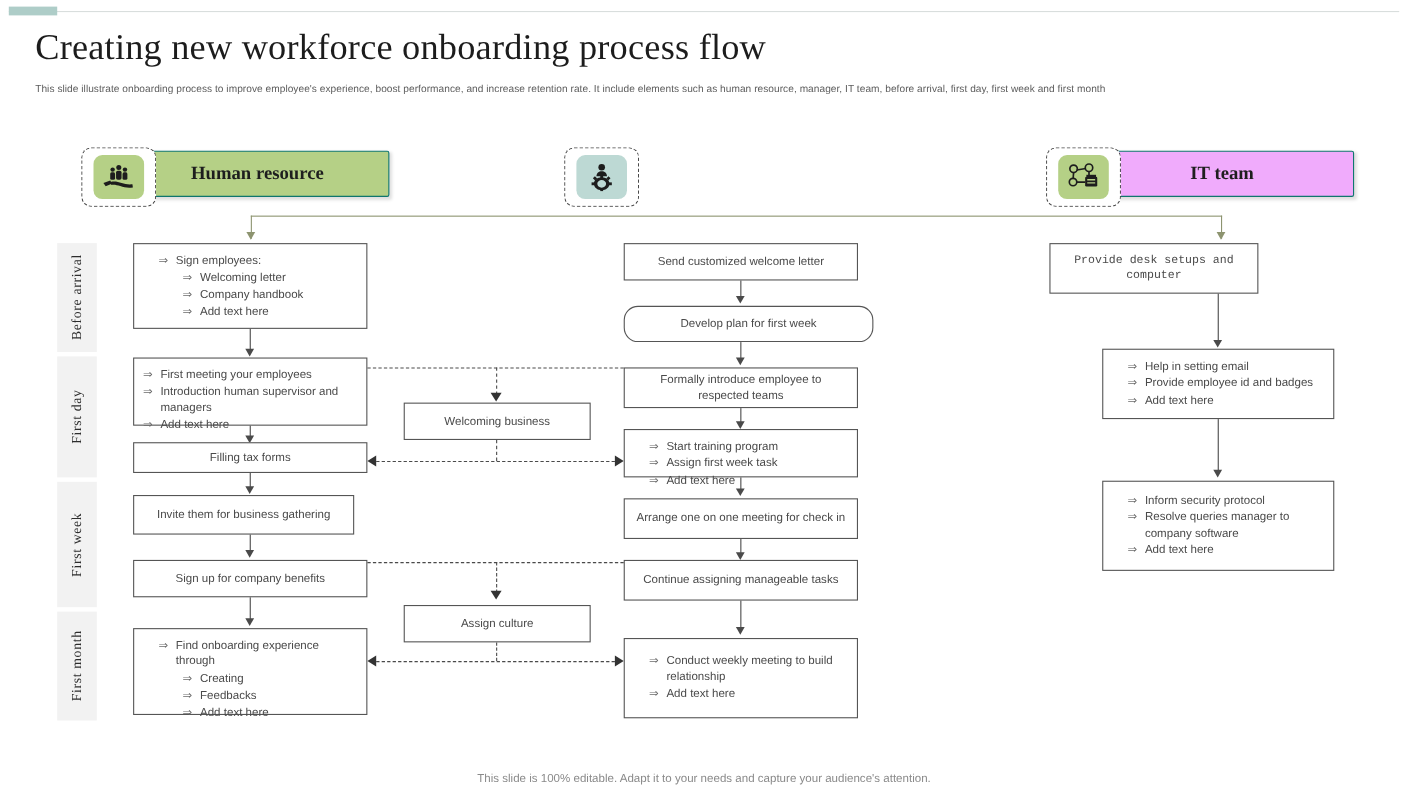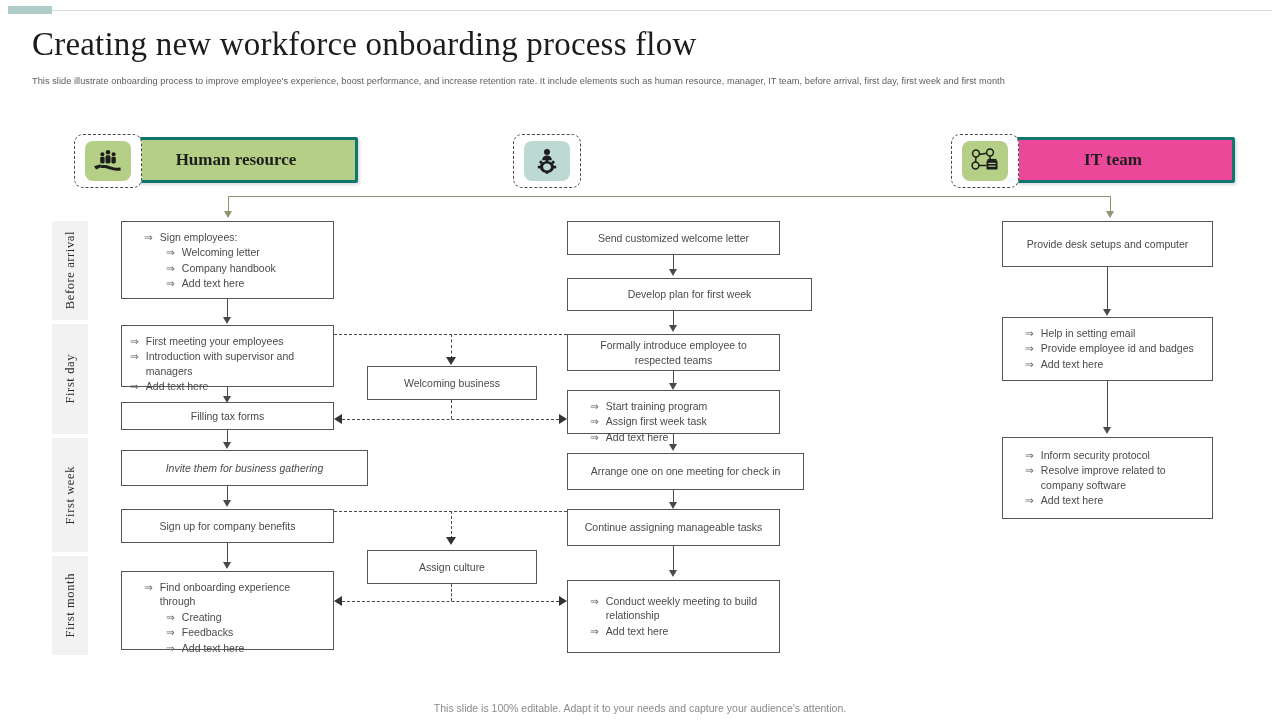--- a/index.html
+++ b/index.html
@@ -22,21 +22,21 @@
   }
   #page-subtitle{
     position:absolute;left:32px;top:76px;width:1210px;
     font-size:9.2px;color:#5c5c5c;letter-spacing:.05px;white-space:nowrap;
   }
 
   
   .lane-head{position:absolute;height:46px;}
   .lane-bar{
     position:absolute;left:40px;top:3px;height:40px;
-    border:3px solid #0f766e;border-radius:2px;
+    border:1px solid #0f766e;border-radius:2px;
     box-shadow:2px 2px 3px rgba(0,0,0,.13);
     display:flex;align-items:center;justify-content:center;
     font-family:"Liberation Serif", serif;font-size:17px;font-weight:700;color:#1e1e1e;
   }
   .lane-iconwrap{
     position:absolute;left:0;top:0;width:66px;height:52px;
     border:1.4px dashed #4a4a4a;border-radius:9px;background:#fff;
     display:flex;align-items:center;justify-content:center;
   }
   .lane-iconbox{width:46px;height:40px;border-radius:8px;display:flex;align-items:center;justify-content:center;}
@@ -150,21 +150,21 @@
             <rect x="20.2" y="17.8" width="3" height="2.6"></rect>
           <rect x="6.6" y="12.8" width="2.6" height="2.9" transform="rotate(-45 7.9 14.2)"></rect>
           <rect x="18.8" y="12.8" width="2.6" height="2.9" transform="rotate(45 20.1 14.2)"></rect>
         </g>
       </svg>
     </div>
   </div>
 </div>
 
 <div class="lane-head" style="left:951px;top:134px;width:278px;">
-  <div class="lane-bar" style="width:238px;background:#ec4899;">
+  <div class="lane-bar" style="width:238px;background:#f0abfc;">
     <span>IT team</span>
   </div>
   <div class="lane-iconwrap">
     <div class="lane-iconbox" style="background:#b5d086;">
       <svg width="30" height="26" viewBox="0 0 30 26" aria-hidden="true">
         <g stroke="#1d1d1d" stroke-width="1.5" fill="none">
           <circle cx="6" cy="5.5" r="3.4"></circle>
           <circle cx="20" cy="4.5" r="3.4"></circle>
           <circle cx="5.5" cy="17.5" r="3.4"></circle>
           <path d="M8.9 6.6 L17 5.2"></path>
@@ -225,37 +225,37 @@
 <div class="vline" style="left:227px;top:299px;height:20px;"></div>
 <div class="harrow-down" style="left:223px;top:317px;"></div>
 
 <div class="box list" style="left:121px;top:325px;width:213px;height:62px;">
   <div class="bullet">
     <span class="mk">⇒</span>
     <span class="tx">First meeting your employees</span>
   </div>
   <div class="bullet">
     <span class="mk">⇒</span>
-    <span class="tx">Introduction with supervisor and managers</span>
+    <span class="tx">Introduction human supervisor and managers</span>
   </div>
   <div class="bullet">
     <span class="mk">⇒</span>
     <span class="tx">Add text here</span>
   </div>
 </div>
 <div class="vline" style="left:227px;top:387px;height:11px;"></div>
 <div class="harrow-down" style="left:223px;top:396px;"></div>
 
 <div class="box center" style="left:121px;top:402px;width:213px;height:28px;justify-content:center;">
   <span>Filling tax forms</span>
 </div>
 <div class="vline" style="left:227px;top:430px;height:14px;"></div>
 <div class="harrow-down" style="left:223px;top:442px;"></div>
 
-<div class="box center" style="left:121px;top:450px;width:247px;height:36px;font-style:italic;">
+<div class="box center" style="left:121px;top:450px;width:201px;height:36px;">
   <span>Invite them for business gathering</span>
 </div>
 <div class="vline" style="left:227px;top:486px;height:16px;"></div>
 <div class="harrow-down" style="left:223px;top:500px;"></div>
 
 <div class="box center" style="left:121px;top:509px;width:213px;height:34px;">
   <span>Sign up for company benefits</span>
 </div>
 <div class="vline" style="left:227px;top:543px;height:21px;"></div>
 <div class="harrow-down" style="left:223px;top:562px;"></div>
@@ -278,21 +278,21 @@
     <span class="tx">Add text here</span>
   </div>
 </div>
 
 <div class="box center" style="left:567px;top:221px;width:213px;height:34px;">
   <span>Send customized welcome letter</span>
 </div>
 <div class="vline" style="left:673px;top:255px;height:16px;"></div>
 <div class="harrow-down" style="left:669px;top:269px;"></div>
 
-<div class="box center" style="left:567px;top:278px;width:245px;height:33px;">
+<div class="box center" style="left:567px;top:278px;width:227px;height:33px;border-radius:13px;">
   <span>Develop plan for first week</span>
 </div>
 <div class="vline" style="left:673px;top:311px;height:16px;"></div>
 <div class="harrow-down" style="left:669px;top:325px;"></div>
 
 <div class="box center" style="left:567px;top:334px;width:213px;height:37px;">
   <span>Formally introduce employee to respected teams</span>
 </div>
 <div class="vline" style="left:673px;top:371px;height:14px;"></div>
 <div class="harrow-down" style="left:669px;top:383px;"></div>
@@ -307,21 +307,21 @@
     <span class="tx">Assign first week task</span>
   </div>
   <div class="bullet">
     <span class="mk">⇒</span>
     <span class="tx">Add text here</span>
   </div>
 </div>
 <div class="vline" style="left:673px;top:434px;height:12px;"></div>
 <div class="harrow-down" style="left:669px;top:444px;"></div>
 
-<div class="box center" style="left:567px;top:453px;width:237px;height:37px;">
+<div class="box center" style="left:567px;top:453px;width:213px;height:37px;">
   <span>Arrange one on one meeting for check in</span>
 </div>
 <div class="vline" style="left:673px;top:490px;height:14px;"></div>
 <div class="harrow-down" style="left:669px;top:502px;"></div>
 
 <div class="box center" style="left:567px;top:509px;width:213px;height:37px;">
   <span>Continue assigning manageable tasks</span>
 </div>
 <div class="vline" style="left:673px;top:546px;height:26px;"></div>
 <div class="harrow-down" style="left:669px;top:570px;"></div>
@@ -330,21 +330,21 @@
   <div class="bullet">
     <span class="mk">⇒</span>
     <span class="tx">Conduct weekly meeting to build relationship</span>
   </div>
   <div class="bullet">
     <span class="mk">⇒</span>
     <span class="tx">Add text here</span>
   </div>
 </div>
 
-<div class="box center" style="left:1002px;top:221px;width:211px;height:46px;">
+<div class="box center" style="left:954px;top:221px;width:190px;height:46px;font-family:Liberation Mono, monospace;">
   <span>Provide desk setups and computer</span>
 </div>
 <div class="vline" style="left:1107px;top:267px;height:44px;"></div>
 <div class="harrow-down" style="left:1103px;top:309px;"></div>
 
 <div class="box list pad" style="left:1002px;top:317px;width:211px;height:64px;display:flex;flex-direction:column;justify-content:center;">
   <div class="bullet">
     <span class="mk">⇒</span>
     <span class="tx">Help in setting email</span>
   </div>
@@ -360,21 +360,21 @@
 <div class="vline" style="left:1107px;top:381px;height:48px;"></div>
 <div class="harrow-down" style="left:1103px;top:427px;"></div>
 
 <div class="box list pad" style="left:1002px;top:437px;width:211px;height:82px;display:flex;flex-direction:column;justify-content:center;">
   <div class="bullet">
     <span class="mk">⇒</span>
     <span class="tx">Inform security protocol</span>
   </div>
   <div class="bullet">
     <span class="mk">⇒</span>
-    <span class="tx">Resolve improve related to company software</span>
+    <span class="tx">Resolve queries manager to company software</span>
   </div>
   <div class="bullet">
     <span class="mk">⇒</span>
     <span class="tx">Add text here</span>
   </div>
 </div>
 
 <div class="dh" style="left:334px;top:334px;width:233px;"></div>
 <div class="dv" style="left:451px;top:334px;height:25px;"></div>
 <div class="ar-down" style="left:446px;top:357px;"></div>

